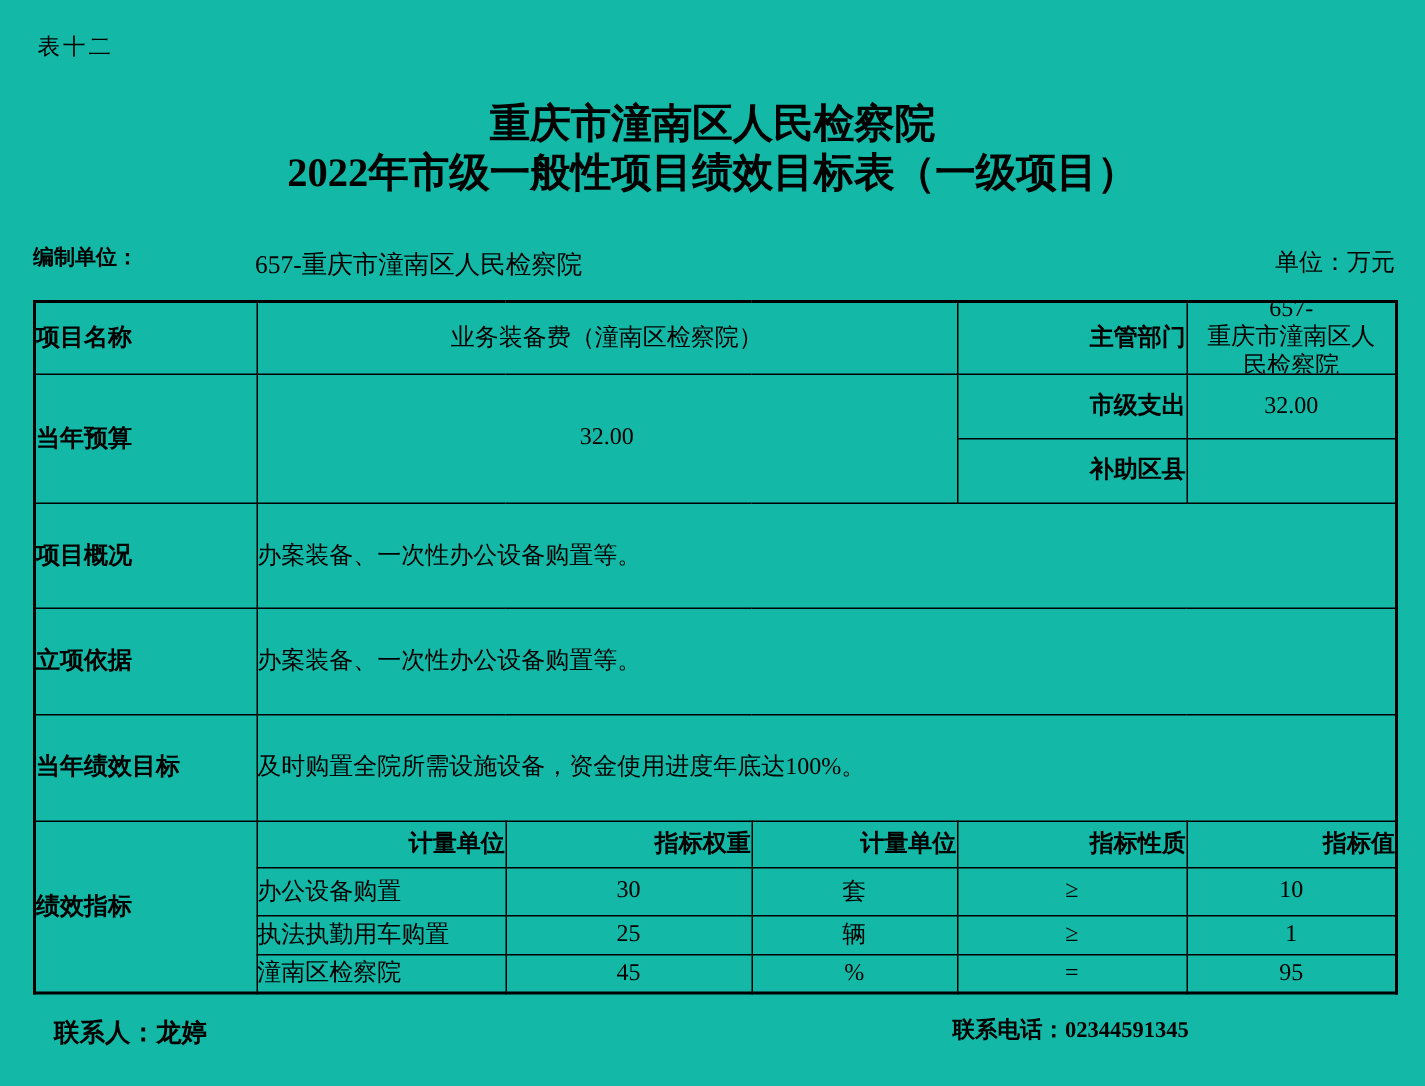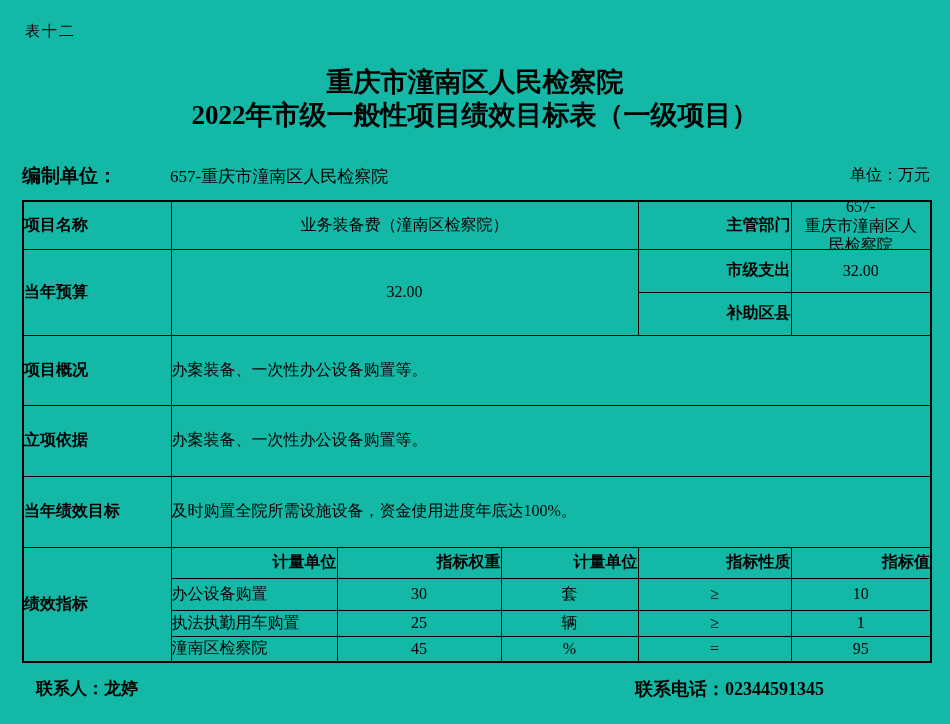--- a/index.html
+++ b/index.html
@@ -3,21 +3,21 @@
 <meta charset="utf-8">
 <style>
   html,body{margin:0;padding:0;background:#ffffff;}
   .page{
     position:relative;width:950px;height:724px;background:#14b8a6;color:#000;
     font-family:"Liberation Serif","DejaVu Serif",serif;overflow:hidden;
   }
   .tag{position:absolute;left:25px;top:22px;font-size:15px;letter-spacing:2px;}
   .title{position:absolute;left:0;top:66px;width:950px;text-align:center;
          font-weight:bold;font-size:27px;line-height:33px;}
-  .prepared-label{position:absolute;left:22px;top:163px;font-weight:bold;font-size:19px;}
+  .prepared-label{position:absolute;left:22px;top:163px;font-weight:bold;font-size:14px;}
   .prepared-value{position:absolute;left:170px;top:165px;font-size:17px;}
   .unit-note{position:absolute;right:20px;top:165px;font-size:16px;}
 
   table.main{
     position:absolute;left:22px;top:200px;width:908px;
     border-collapse:collapse;table-layout:fixed;border:2px solid #000;
   }
   table.main td{border:1px solid #000;padding:0;overflow:hidden;font-size:16px;vertical-align:middle;}
   tr.h48{height:48px}tr.h43{height:43px}tr.h70{height:70px}tr.h71{height:71px}
   tr.h31{height:31px}tr.h32{height:32px}tr.h26{height:26px}
@@ -25,21 +25,21 @@
   td.hdr{font-weight:bold;text-align:right;font-size:17px;}
   td.ctr{text-align:center;}
   td.lft{text-align:left;padding-left:7px;font-size:16px;}
   td.num{text-align:center;font-size:15px;}
   td.dept{position:relative;}
   td.dept .clip{
     position:absolute;left:0;top:50%;transform:translateY(-50%);
     width:100%;text-align:center;white-space:pre-line;font-size:16px;line-height:19px;
   }
   .footer-left{position:absolute;left:36px;top:677px;font-weight:bold;font-size:17px;}
-  .footer-right{position:absolute;left:635px;top:677px;font-weight:bold;font-size:18px;}
+  .footer-right{position:absolute;left:635px;top:677px;font-weight:bold;font-size:15px;}
 </style>
 </head>
 <body>
 
 <div class="page">
 
   <div class="tag">表十二</div>
 
   <div class="title">
     <div>重庆市潼南区人民检察院</div>

